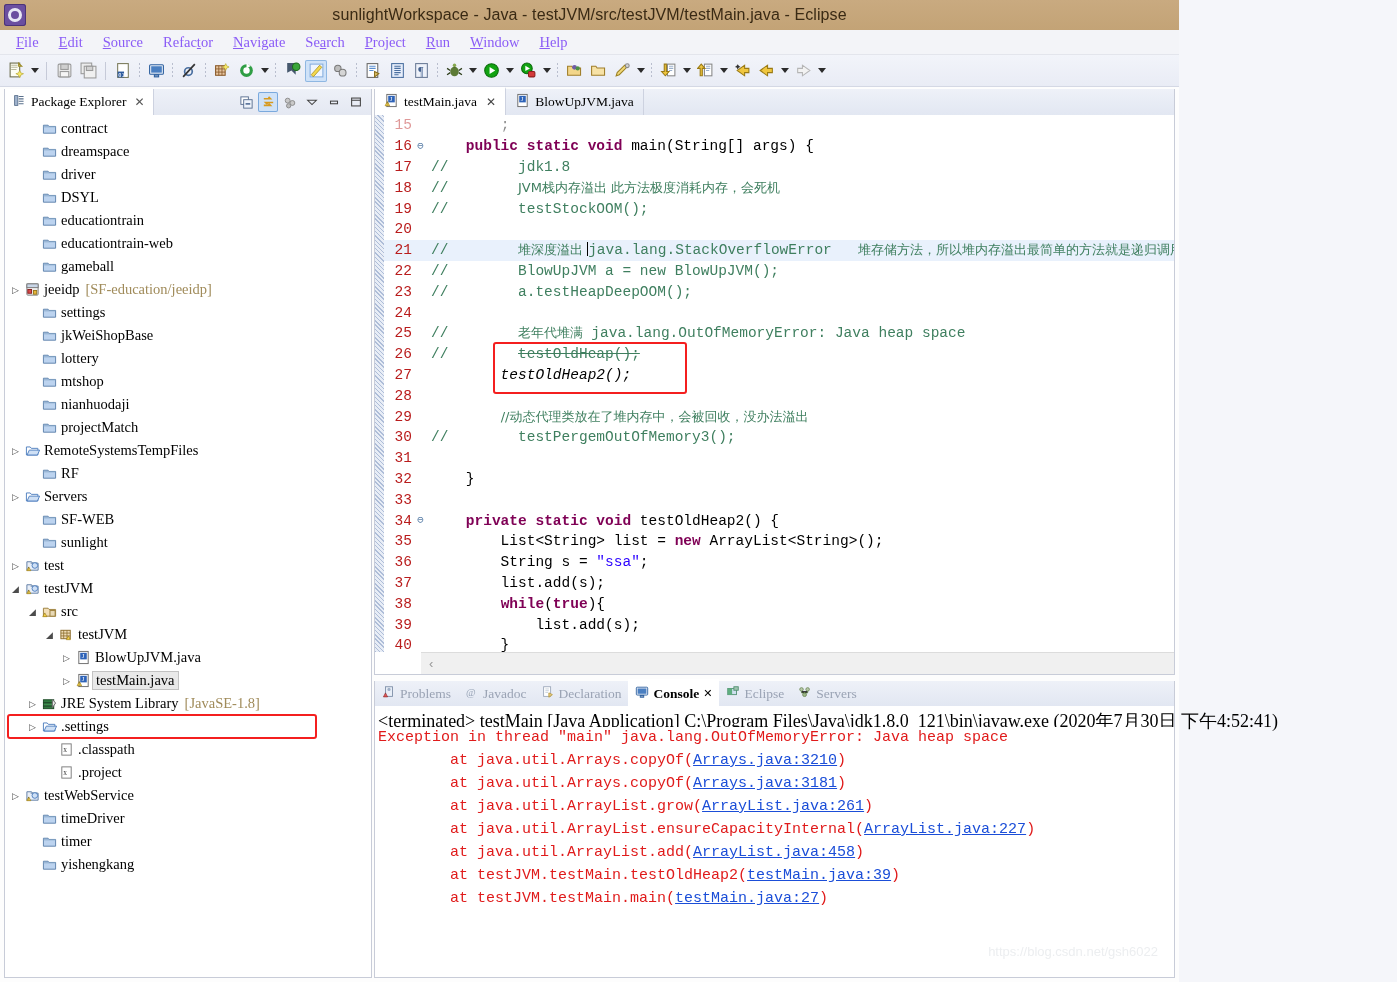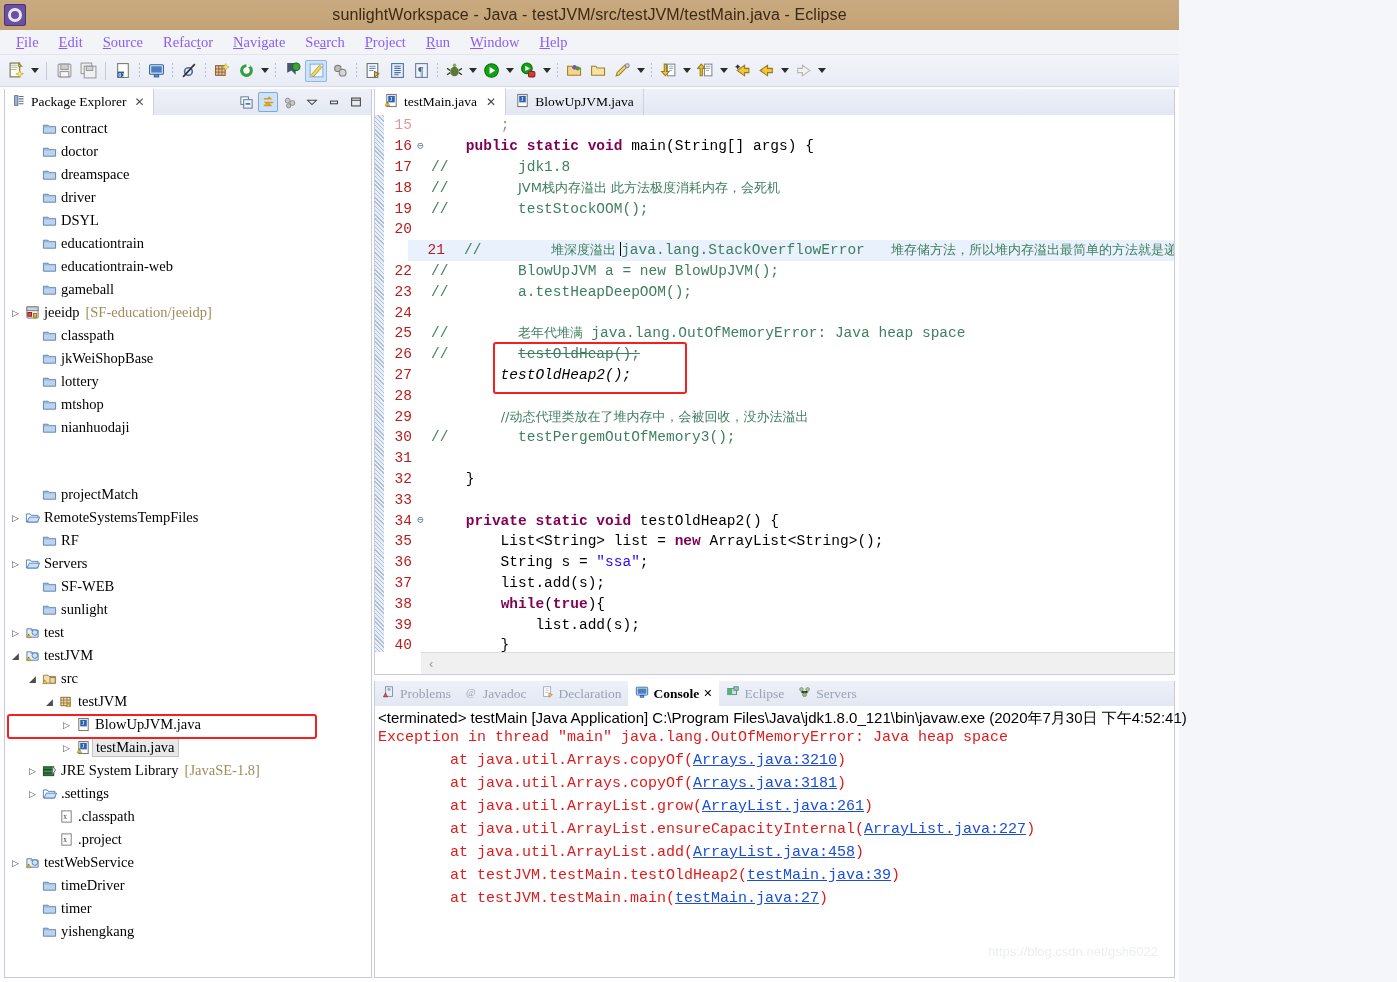--- a/index.html
+++ b/index.html
@@ -115,21 +115,21 @@
     font-family:"Liberation Serif",serif;border-right:1px solid #cdd2e0;
   }
   .ed-tab.active{background:#fff;border-top:2px solid #fff;}
   .ed-tab .close{color:#444;font-size:12px;margin-left:4px;}
 
   .code-wrap{position:absolute;left:0;right:0;top:26px;bottom:0;background:#fff;overflow:hidden;}
   .code-scroll{position:absolute;left:0;top:0;right:0;bottom:22px;overflow:hidden;}
   .ann-col{position:absolute;left:0;top:0;bottom:0;width:9px;
     background:repeating-linear-gradient(45deg,#aebdd8 0 1px,#e8edf6 1px 3px);}
   .code-row{display:flex;height:20.8px;align-items:center;font-family:"Liberation Mono",monospace;font-size:14.5px;}
-  .code-row.hl{background:#e9f1fc;margin-left:33px;}
+  .code-row.hl{background:#e9f1fc;}
   .lnum{
     width:37px;min-width:37px;text-align:right;padding-right:3px;color:#b91c1c;
     font-family:"Liberation Mono",monospace;font-size:14.5px;
   }
   .fold{width:11px;min-width:11px;text-align:center;color:#5a7fa8;font-size:11px;line-height:1;}
   .ctext{padding-left:5px;white-space:pre;}
   .kw{color:#7f0055;font-weight:bold;}
   .cm{color:#3f7f5f;text-align:center;}
   .str{color:#2a00ff;}
   .pl{color:#000;}
@@ -148,21 +148,21 @@
     background:#fff;border:1px solid #c8ccd8;border-top:none;
   }
   .con-tabrow{height:25px;background:linear-gradient(#eef1f8,#e2e7f2);display:flex;align-items:flex-end;}
   .con-tab{
     height:25px;display:flex;align-items:center;gap:4px;padding:0 7px;font-size:13.5px;
     color:#9aa3b4;font-family:"Liberation Serif",serif;
   }
   .con-tab.active{background:#fff;color:#000;font-weight:bold;border-top:2px solid #fff;}
   .con-tab .close{font-size:11px;font-weight:normal;}
   .con-head{
-    font-size:15px;padding:3px 0 3px 3px;font-family:Liberation Sans, sans-serif;
+    font-size:18px;padding:3px 0 3px 3px;font-family:Liberation Serif, serif;
     border-bottom:1px solid #000000;white-space:nowrap;
   }
   .con-body{position:absolute;left:0;right:0;top:46px;bottom:0;overflow:hidden;background:#fff;padding-top:2px;}
   .con-line{
     font-family:"Liberation Mono",monospace;font-size:15px;color:#e01b1b;height:23px;
     white-space:pre;padding-left:3px;
   }
   .lnk{color:#1b4ed8;text-decoration:underline;}
   .watermark{
     position:absolute;right:16px;bottom:18px;color:#eceef0;font-size:13px;
@@ -465,30 +465,20 @@
             <span class="lbl">contract</span>
           </div>
           <div class="node" style="padding-left: 21px;">
             <span class="gap"></span>
             <span class="ico">
               <svg width="15" height="15" viewBox="0 0 16 16">
                 <path d="M1.5 4.5h5l1 1.3h7v7.2h-13z" fill="#bcd3ef" stroke="#5d81ab"></path>
                 <path d="M1.5 6.2h13" stroke="#87a6c8"></path>
               </svg>
             </span>
-            <span class="lbl">doctor</span>
-          </div>
-          <div class="node" style="padding-left: 21px;">
-            <span class="gap"></span>
-            <span class="ico">
-              <svg width="15" height="15" viewBox="0 0 16 16">
-                <path d="M1.5 4.5h5l1 1.3h7v7.2h-13z" fill="#bcd3ef" stroke="#5d81ab"></path>
-                <path d="M1.5 6.2h13" stroke="#87a6c8"></path>
-              </svg>
-            </span>
             <span class="lbl">dreamspace</span>
           </div>
           <div class="node" style="padding-left: 21px;">
             <span class="gap"></span>
             <span class="ico">
               <svg width="15" height="15" viewBox="0 0 16 16">
                 <path d="M1.5 4.5h5l1 1.3h7v7.2h-13z" fill="#bcd3ef" stroke="#5d81ab"></path>
                 <path d="M1.5 6.2h13" stroke="#87a6c8"></path>
               </svg>
             </span>
@@ -548,21 +538,21 @@
             <span class="sub">[SF-education/jeeidp]</span>
           </div>
           <div class="node" style="padding-left: 21px;">
             <span class="gap"></span>
             <span class="ico">
               <svg width="15" height="15" viewBox="0 0 16 16">
                 <path d="M1.5 4.5h5l1 1.3h7v7.2h-13z" fill="#bcd3ef" stroke="#5d81ab"></path>
                 <path d="M1.5 6.2h13" stroke="#87a6c8"></path>
               </svg>
             </span>
-            <span class="lbl">classpath</span>
+            <span class="lbl">settings</span>
           </div>
           <div class="node" style="padding-left: 21px;">
             <span class="gap"></span>
             <span class="ico">
               <svg width="15" height="15" viewBox="0 0 16 16">
                 <path d="M1.5 4.5h5l1 1.3h7v7.2h-13z" fill="#bcd3ef" stroke="#5d81ab"></path>
                 <path d="M1.5 6.2h13" stroke="#87a6c8"></path>
               </svg>
             </span>
             <span class="lbl">jkWeiShopBase</span>
@@ -590,21 +580,21 @@
           <div class="node" style="padding-left: 21px;">
             <span class="gap"></span>
             <span class="ico">
               <svg width="15" height="15" viewBox="0 0 16 16">
                 <path d="M1.5 4.5h5l1 1.3h7v7.2h-13z" fill="#bcd3ef" stroke="#5d81ab"></path>
                 <path d="M1.5 6.2h13" stroke="#87a6c8"></path>
               </svg>
             </span>
             <span class="lbl">nianhuodaji</span>
           </div>
-          <div class="node" style="padding-left: 21px; margin-top: 44px;">
+          <div class="node" style="padding-left: 21px;">
             <span class="gap"></span>
             <span class="ico">
               <svg width="15" height="15" viewBox="0 0 16 16">
                 <path d="M1.5 4.5h5l1 1.3h7v7.2h-13z" fill="#bcd3ef" stroke="#5d81ab"></path>
                 <path d="M1.5 6.2h13" stroke="#87a6c8"></path>
               </svg>
             </span>
             <span class="lbl">projectMatch</span>
           </div>
           <div class="node" style="padding-left: 4px;">

